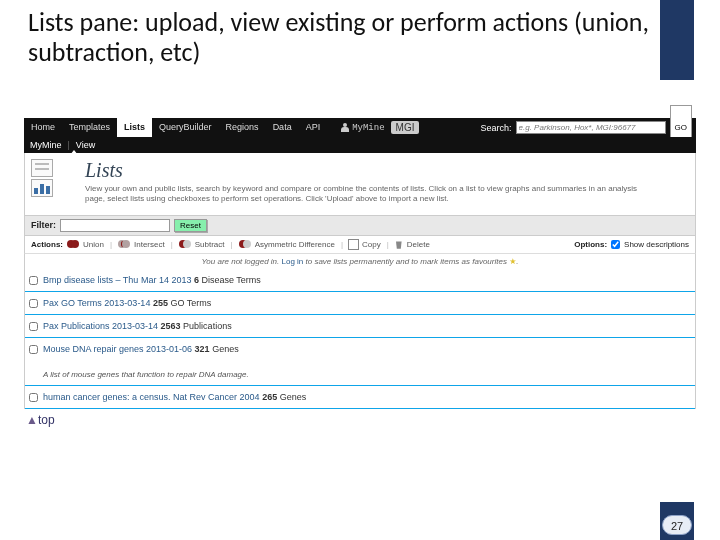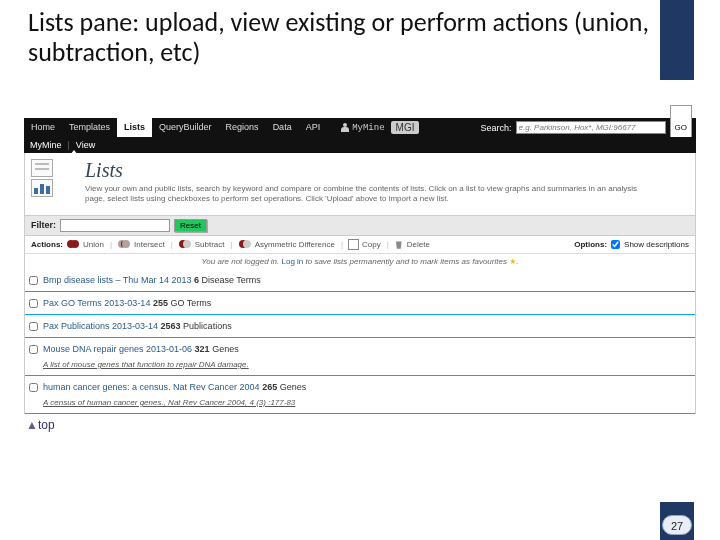--- a/index.html
+++ b/index.html
@@ -28,21 +28,21 @@
   .icon-doc::before { top: 3px; } .icon-doc::after { top: 8px; }
   .icon-chart { width: 22px; height: 18px; border: 1px solid #aaa; background: #fafafa; display: flex; align-items: flex-end; gap: 2px; padding: 2px; }
   .bar1 { width: 4px; height: 6px; background: #3b6ea5; }
   .bar2 { width: 4px; height: 10px; background: #3b6ea5; }
   .bar3 { width: 4px; height: 8px; background: #3b6ea5; }
   .lists-title { font-family: Georgia, serif; font-size: 20px; color: #345; font-style: italic; }
   .lists-desc { font-size: 8px; color: #666; line-height: 1.3; margin-top: 2px; max-width: 560px; }
   .filter-row { background: #e8e8e8; padding: 3px 6px; border: 1px solid #ccc; display: flex; align-items: center; gap: 4px; }
   .filter-row label { font-weight: bold; font-size: 9px; }
   .filter-input { width: 110px; height: 13px; border: 1px solid #999; font-size: 8px; }
-  .reset-btn { background: #22c55e; border: 1px solid #999; font-size: 8px; padding: 1px 5px; box-shadow: 1px 1px 0 #aaa; cursor: pointer; }
+  .reset-btn { background: #86efac; border: 1px solid #999; font-size: 8px; padding: 1px 5px; box-shadow: 1px 1px 0 #aaa; cursor: pointer; }
   .actions-row { background: #fff; border-left: 1px solid #ccc; border-right: 1px solid #ccc; border-bottom: 1px solid #ddd; padding: 4px 6px; display: flex; align-items: center; gap: 4px; font-size: 8px; }
   .action-label { font-weight: bold; }
   .venn { width: 12px; height: 8px; position: relative; display: inline-block; }
   .venn .c { position: absolute; width: 8px; height: 8px; border-radius: 50%; background: #8b1a1a; }
   .venn .c1 { left: 0; } .venn .c2 { left: 4px; }
   .venn.intersect .c { background: #b2a1a1; } .venn.intersect .c1::after { content: ""; position: absolute; left: 3px; top: 1px; width: 4px; height: 6px; background: #8b1a1a; border-radius: 2px; }
   .venn.sub .c1 { background: #8b1a1a; } .venn.sub .c2 { background: #ccc; }
   .venn.asym .c { background: #ccc; } .venn.asym .c1 { background: #8b1a1a; }
   .act-link { color: #555; cursor: pointer; }
   .act-sep { color: #bbb; padding: 0 2px; }
@@ -50,21 +50,21 @@
   .chk { width: 9px; height: 9px; }
   .login-msg { text-align: center; font-size: 8px; font-style: italic; color: #666; padding: 3px 0; border-left: 1px solid #ccc; border-right: 1px solid #ccc; }
   .login-msg a { color: #2a5a8a; font-style: normal; cursor: pointer; }
   .star { color: #e0c030; font-style: normal; }
   .list-rows { border-left: 1px solid #ccc; border-right: 1px solid #ccc; }
   .list-row { padding: 6px 6px 6px 4px; border-bottom: 1px solid #0ea5e9; font-size: 9px; display: flex; align-items: flex-start; gap: 5px; }
   .row-chk { margin-top: 1px; }
   .list-name { color: #2a5a8a; cursor: pointer; }
   .list-meta { color: #333; }
   .list-count { font-weight: bold; color: #333; }
-  .list-desc-row { font-style: italic; font-size: 8px; color: #555; margin-top: 6px; margin-left: 0; text-decoration: underline; }
+  .list-desc-row { font-style: italic; font-size: 8px; color: #555; margin-top: 16px; margin-left: 0; }
   .top-link { font-size: 12px; color: #336; padding: 4px 2px; }
   .top-tri { color: #6a5a8a; }
   .person-icon { display:inline-block; width:8px; height:9px; position:relative; }
   .person-icon::before { content:""; position:absolute; top:0; left:2px; width:4px; height:4px; background:#ccc; border-radius:50%; }
   .person-icon::after { content:""; position:absolute; top:4px; left:0; width:8px; height:5px; background:#ccc; border-radius:3px 3px 0 0; }
   .copy-icon { display:inline-block; width:9px; height:9px; border:1px solid #888; position:relative; background:#fff; }
   .copy-icon::after { content:""; position:absolute; left:-2px; top:-2px; width:9px; height:9px; border:1px solid #888; background:#fff; }
   .del-icon { display:inline-block; width:8px; height:9px; background:#888; clip-path: polygon(15% 20%, 85% 20%, 75% 100%, 25% 100%); position:relative; }
 </style>
 </head>
@@ -188,20 +188,19 @@
         <input type="checkbox" class="chk row-chk" style="">
         <div style="flex: 1 1 0%;">
           <div><span class="list-name">Mouse DNA repair genes 2013-01-06</span><span class="list-count"> 321 </span><span class="list-meta">Genes</span></div>
           <div class="list-desc-row">A list of mouse genes that function to repair DNA damage.</div>
         </div>
       </div>
       <div class="list-row">
         <input type="checkbox" class="chk row-chk" style="">
         <div style="flex: 1 1 0%;">
           <div><span class="list-name">human cancer genes: a census. Nat Rev Cancer 2004</span><span class="list-count"> 265 </span><span class="list-meta">Genes</span></div>
-          <div class="list-desc-row">A census of human cancer genes., Nat Rev Cancer 2004, 4 (3) :177-83</div>
         </div>
       </div>
     </div>
 
   <div class="top-link"><span class="top-tri">▲</span><span>top</span></div>
 
 </div>
 
 </body></html>

